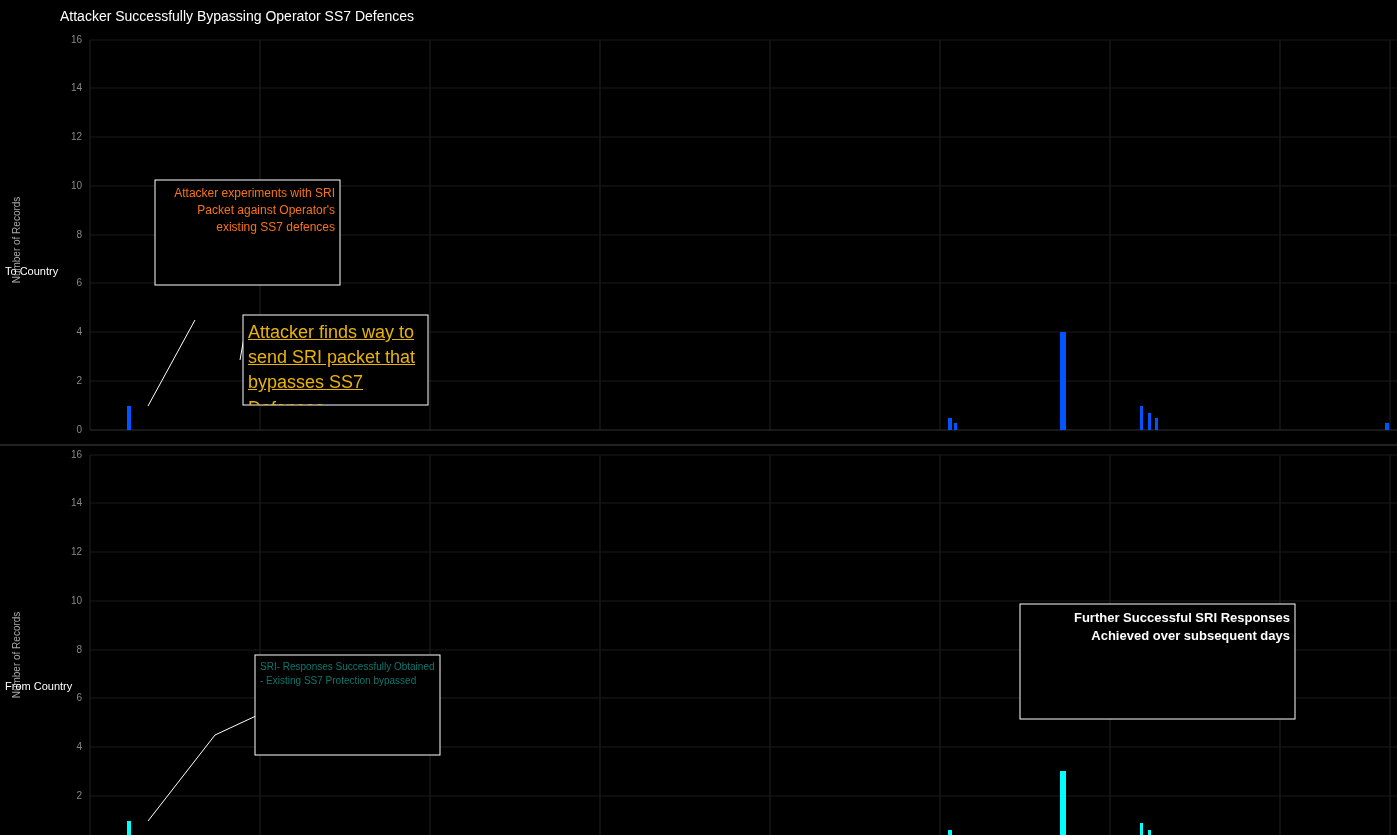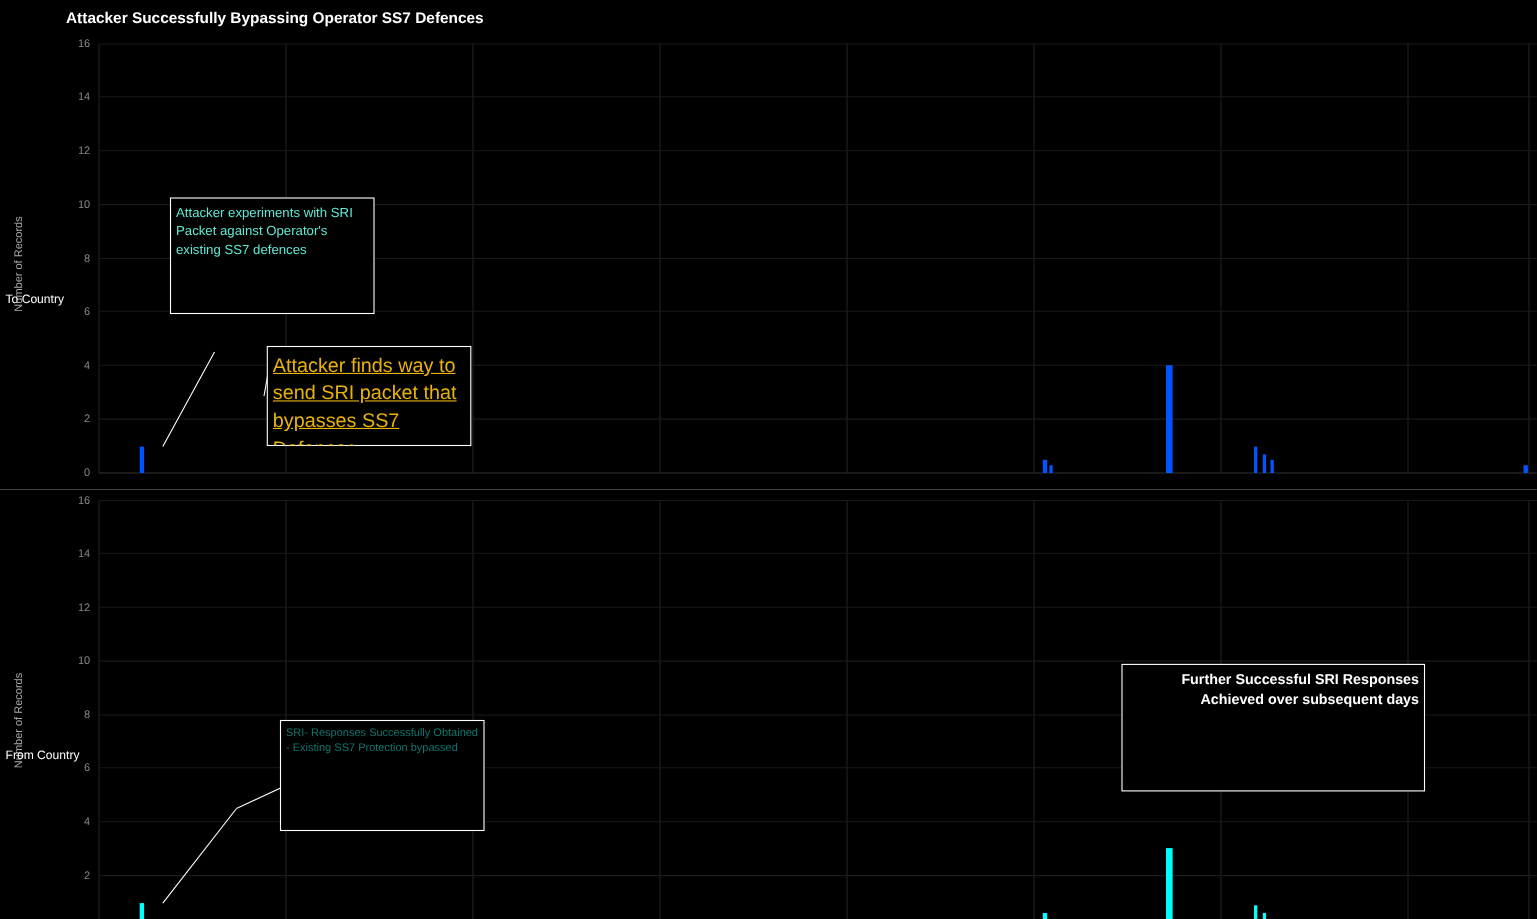--- a/index.html
+++ b/index.html
@@ -11,21 +11,21 @@
       height: 835px;
       overflow: hidden;
       position: relative;
     }
     .chart-title {
       position: absolute;
       top: 8px;
       left: 60px;
       font-size: 14px;
       color: #fff;
-      font-weight: bold;
+      font-weight: normal;
     }
     .chart-container {
       position: absolute;
       top: 30px;
       left: 0;
       right: 0;
       bottom: 0;
     }
   </style>
 </head>
@@ -81,21 +81,21 @@
     <rect x="1140" y="376" width="3" height="24" fill="#0055ff"></rect>
     <rect x="1148" y="383" width="3" height="17" fill="#0055ff"></rect>
     <rect x="1155" y="388" width="3" height="12" fill="#0055ff"></rect>
 
     <rect x="1385" y="393" width="4" height="7" fill="#0055ff"></rect>
 
     <line x1="148" y1="376" x2="195" y2="290" stroke="#fff" stroke-width="1"></line>
 
     <rect x="155" y="150" width="185" height="105" fill="#000" stroke="#fff" stroke-width="1"></rect>
     <foreignObject x="160" y="155" width="175" height="100">
-      <div xmlns="http://www.w3.org/1999/xhtml" style="color:#5eead4;font-size:12px;line-height:1.4;">Attacker experiments with SRI Packet against Operator's existing SS7 defences</div>
+      <div xmlns="http://www.w3.org/1999/xhtml" style="color:#f97316;font-size:12px;line-height:1.4;text-align:right;">Attacker experiments with SRI Packet against Operator's existing SS7 defences</div>
     </foreignObject>
 
     <line x1="240" y1="330" x2="248" y2="285" stroke="#fff" stroke-width="1"></line>
 
     <rect x="243" y="285" width="185" height="90" fill="#000" stroke="#fff" stroke-width="1"></rect>
     <foreignObject x="248" y="290" width="175" height="85">
       <div xmlns="http://www.w3.org/1999/xhtml" style="color:#eab308;font-size:18px;line-height:1.4;text-decoration:underline;">Attacker finds way to send SRI packet that bypasses SS7 Defences</div>
     </foreignObject>
 
     <line x1="90" y1="425" x2="90" y2="815" stroke="#222" stroke-width="1"></line>

